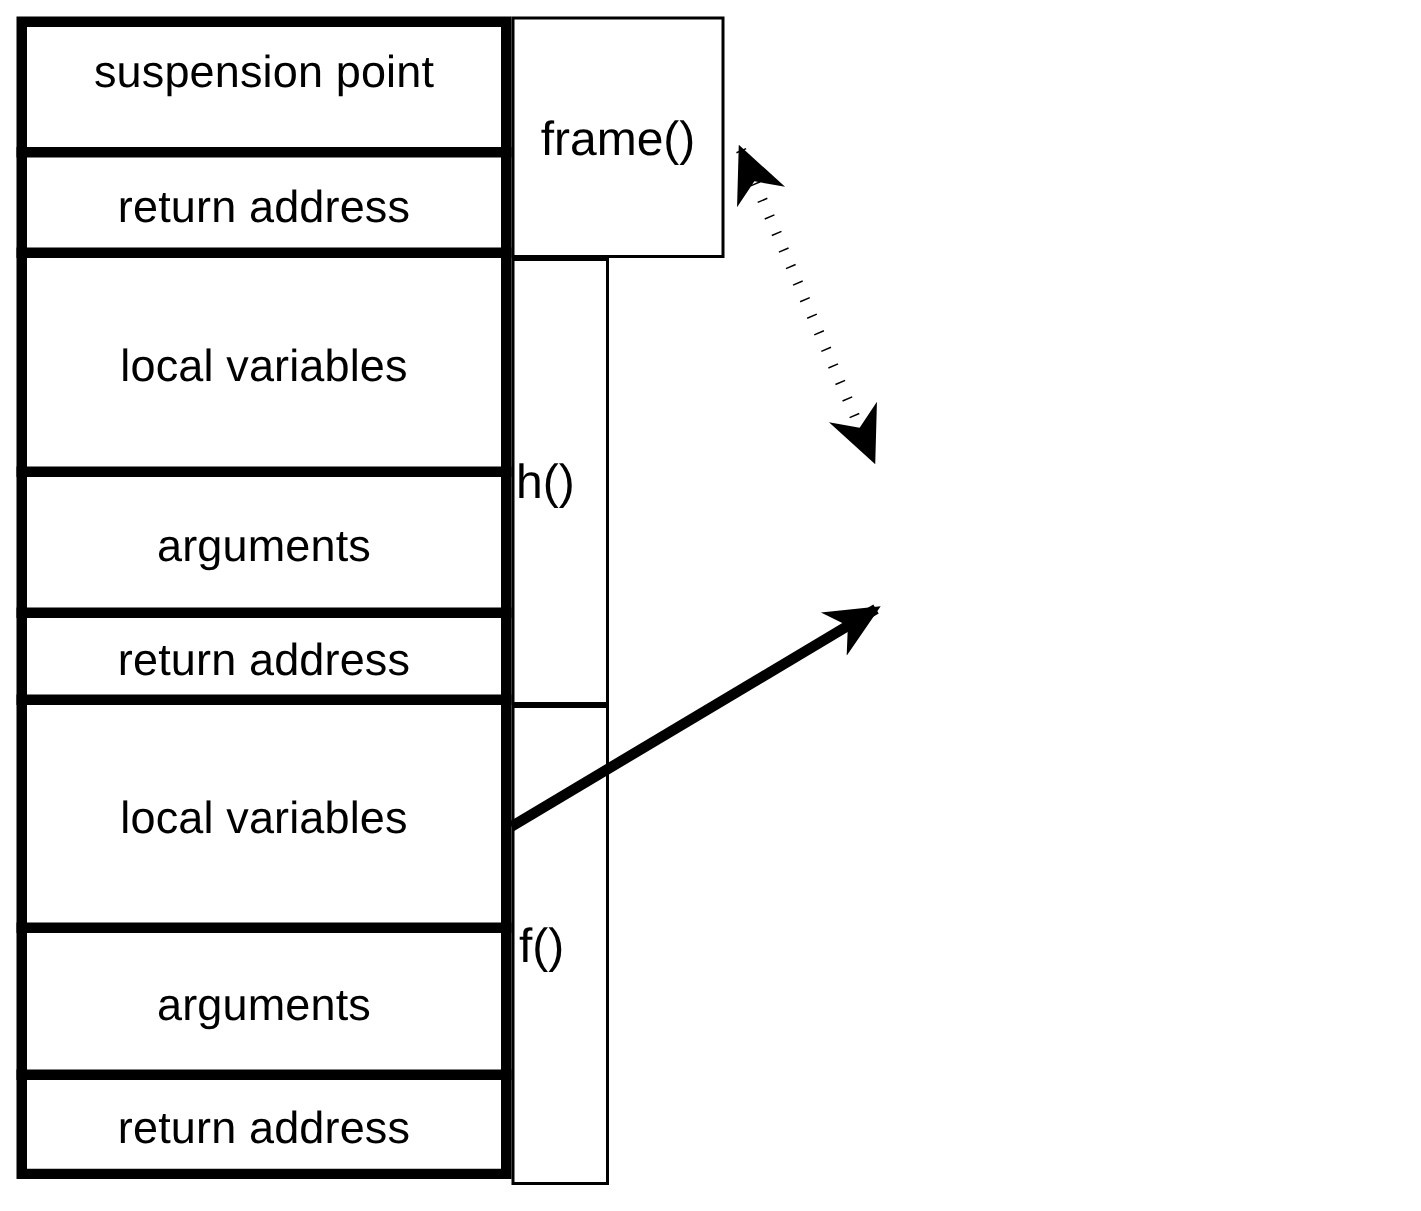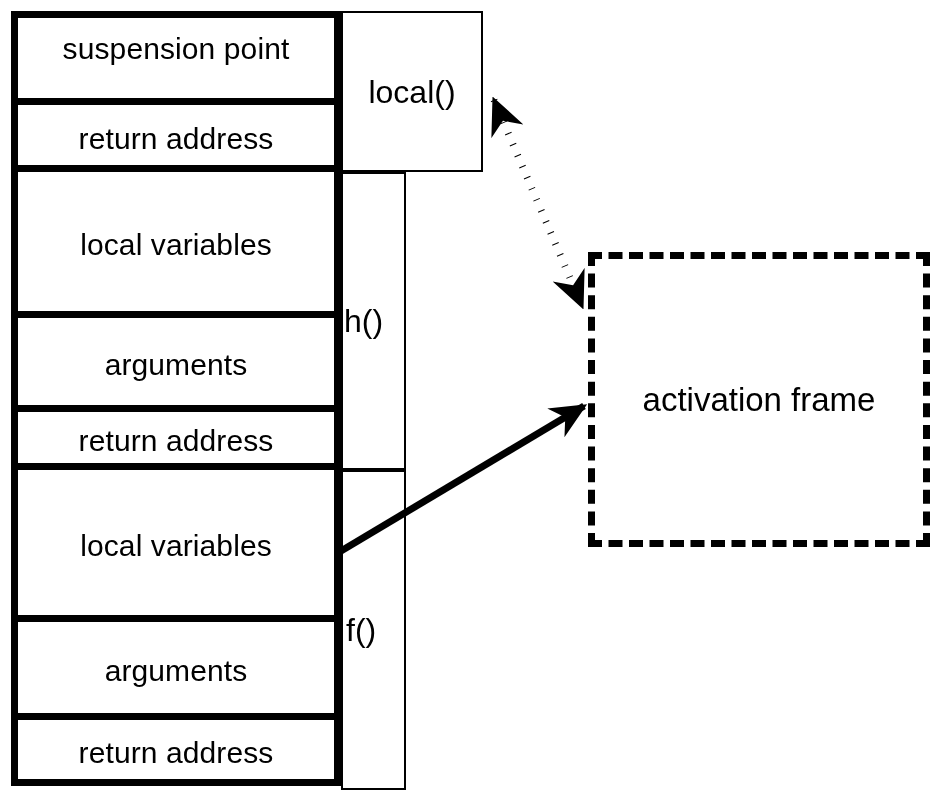--- a/index.html
+++ b/index.html
@@ -169,34 +169,31 @@
 
   <div class="sep" style="top:98px;"></div>
   <div class="sep" style="top:165px;"></div>
   <div class="sep" style="top:311px;"></div>
   <div class="sep" style="top:405px;"></div>
   <div class="sep" style="top:463px;"></div>
   <div class="sep" style="top:615px;"></div>
   <div class="sep" style="top:713px;"></div>
 
   <div class="fn-box" id="coro-box">
-    <span class="fn-label">local()</span>
+    <span class="fn-label">frame()</span>
   </div>
 
   <div class="fn-box" id="h-box">
     <span class="fn-label">h()</span>
   </div>
 
   <div class="fn-box" id="f-box">
     <span class="fn-label">f()</span>
   </div>
 
-  <div id="activation-frame">
-    <span class="frame-label">activation frame</span>
-  </div>
 
   <svg id="arrow-layer" viewBox="0 0 947 807" width="947" height="807" xmlns="http://www.w3.org/2000/svg">
 
     <defs>
       <marker id="solid-head" viewBox="0 0 10 10" refX="9" refY="5" markerWidth="5.2" markerHeight="5.2" orient="auto-start-reverse">
         <path d="M 0 0.4 L 10 5 L 0 9.6 L 3 5 Z" fill="#000"></path>
       </marker>
       <marker id="dot-head-a" viewBox="0 0 10 10" refX="9" refY="5" markerWidth="5.4" markerHeight="5.4" orient="auto-start-reverse">
         <path d="M 0 0.4 L 10 5 L 0 9.6 L 3 5 Z" fill="#000"></path>
       </marker>

